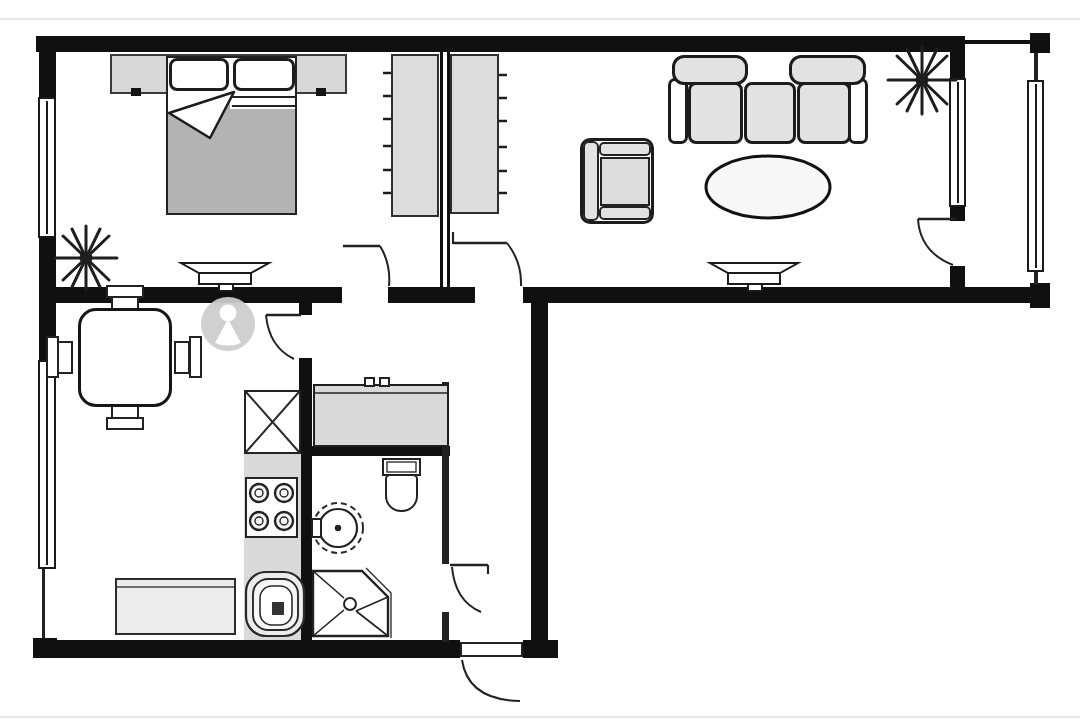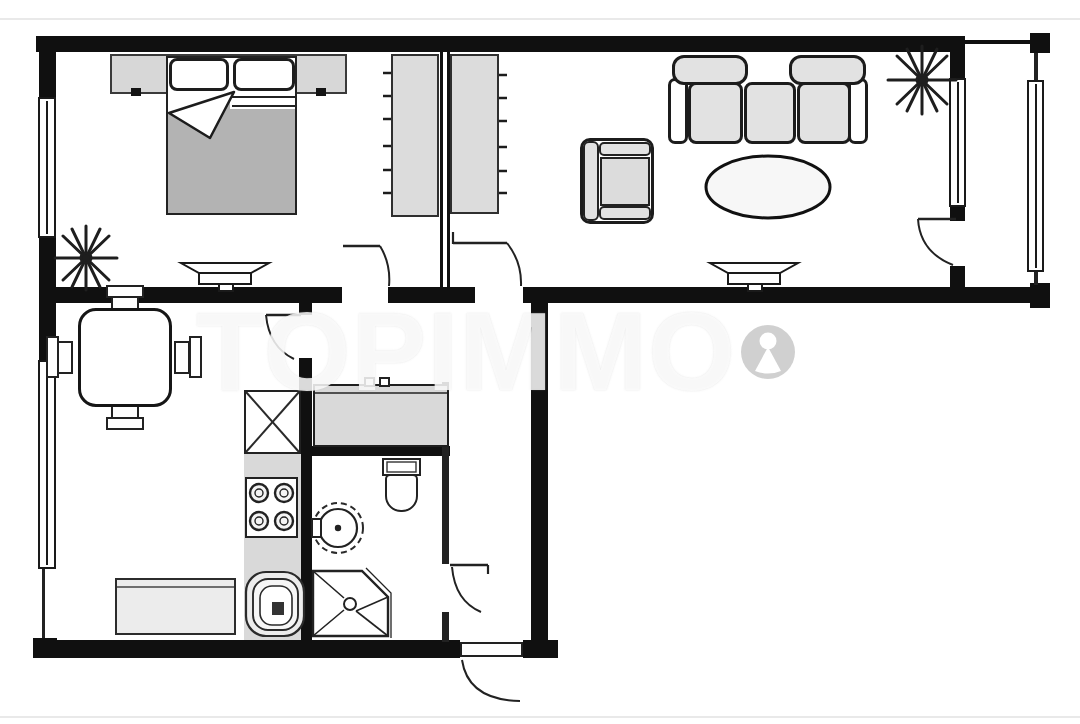--- a/index.html
+++ b/index.html
@@ -267,21 +267,20 @@
     <g stroke="#222" fill="none">
       <line x1="918" y1="219" x2="956" y2="219" stroke-width="2.6"></line>
       <path d="M 918 219 Q 920 252 953 265" stroke-width="2"></path>
     </g>
     <g stroke="#222" fill="none">
       <path d="M 462 660 Q 468 700 520 701" stroke-width="2"></path>
     </g>
   </svg>
 
   <div id="watermark">
-    <span class="wm-text">TOPIMMO</span>
     <span class="wm-disc">
       <svg width="56" height="56" viewBox="0 0 56 56" style="position:static;">
         <circle cx="28" cy="28" r="27" fill="#cdcdcd"></circle>
         <circle cx="28" cy="17" r="8.5" fill="#ffffff"></circle>
         <path d="M 28 23 L 41 47 Q 28 52 15 47 Z" fill="#ffffff"></path>
       </svg>
     </span>
   </div>
 
 </div>

